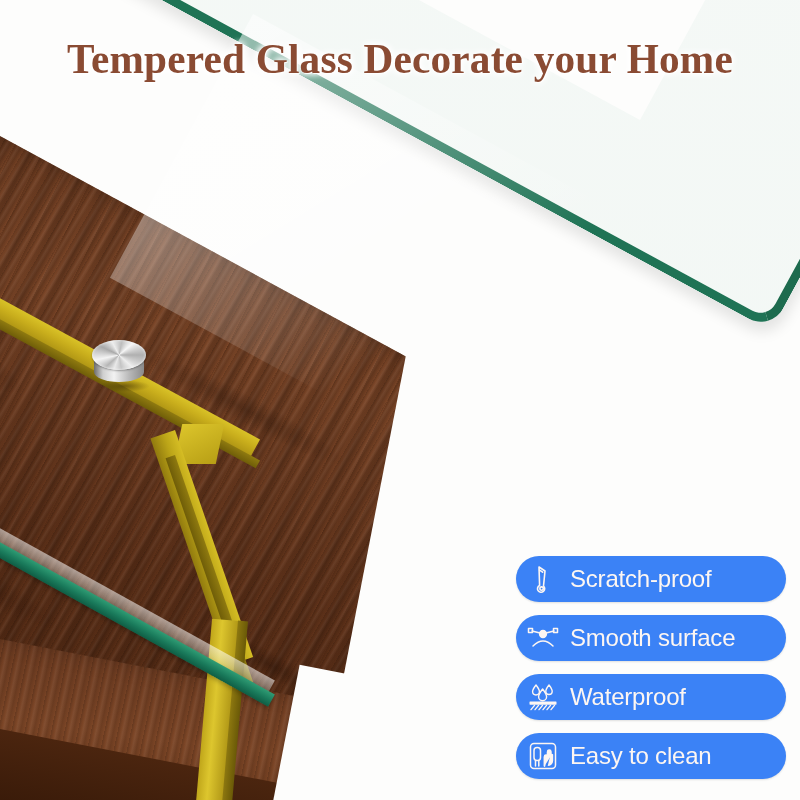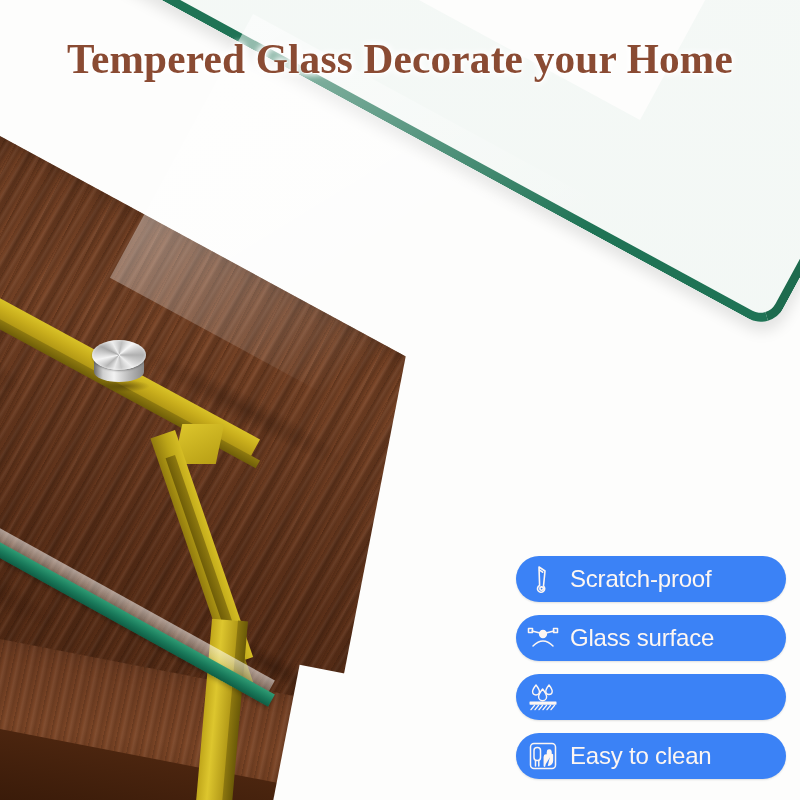--- a/index.html
+++ b/index.html
@@ -362,33 +362,34 @@
       <span class="badge-icon">
         <svg width="32" height="26" viewBox="0 0 32 26" fill="none" stroke="#fdf6f2" stroke-width="1.5" stroke-linecap="round" stroke-linejoin="round">
           <circle cx="16" cy="9" r="3.4" fill="#fdf6f2"></circle>
           <path d="M13 8 L5 6"></path>
           <path d="M19 8 L27 6"></path>
           <rect x="1.5" y="3.5" width="4" height="4"></rect>
           <rect x="26.5" y="3.5" width="4" height="4"></rect>
           <path d="M6 21 Q16 11 26 21"></path>
         </svg>
       </span>
-      <span class="badge-label">Glass surface</span>
+      <span class="badge-label">Smooth surface</span>
     </div>
 
     <div class="badge">
       <span class="badge-icon">
         <svg width="32" height="30" viewBox="0 0 32 30" fill="none" stroke="#fdf6f2" stroke-width="1.4" stroke-linecap="round" stroke-linejoin="round">
           <path d="M9 3 C9 3 5.6 7.4 5.6 9.6 A3.4 3.4 0 0 0 12.4 9.6 C12.4 7.4 9 3 9 3 Z"></path>
           <path d="M22 3 C22 3 18.8 7.2 18.8 9.3 A3.2 3.2 0 0 0 25.2 9.3 C25.2 7.2 22 3 22 3 Z"></path>
           <path d="M15.6 7 C15.6 7 11.6 12.2 11.6 14.8 A4 4 0 0 0 19.6 14.8 C19.6 12.2 15.6 7 15.6 7 Z"></path>
           <rect x="2.5" y="19.5" width="27" height="3.2" rx="0.6" fill="#fdf6f2" stroke="none"></rect>
           <path d="M4 27.6 L7.5 23.4 M8 27.6 L11.5 23.4 M12 27.6 L15.5 23.4 M16 27.6 L19.5 23.4 M20 27.6 L23.5 23.4 M24 27.6 L27.5 23.4"></path>
         </svg>
       </span>
+      <span class="badge-label">Waterproof</span>
     </div>
 
     <div class="badge">
       <span class="badge-icon">
         <svg width="30" height="30" viewBox="0 0 30 30" fill="none" stroke="#fdf6f2" stroke-width="1.5" stroke-linecap="round" stroke-linejoin="round">
           <rect x="2.5" y="2.5" width="25" height="25" rx="3.5"></rect>
           <rect x="6" y="6.5" width="6.5" height="13" rx="3"></rect>
           <path d="M7.5 19.5 L7.5 25 M10.8 19.5 L10.8 25"></path>
           <path d="M16.5 25 L16.5 16 A1.5 1.5 0 0 1 19.5 16 L19.5 11 A1.5 1.5 0 0 1 22.5 11 L22.5 16"></path>
           <path d="M22.5 13.5 A1.5 1.5 0 0 1 25.2 13.5 L25.2 19.5 A5.5 5.5 0 0 1 19.7 25 Z" fill="#fdf6f2" stroke="none"></path>

